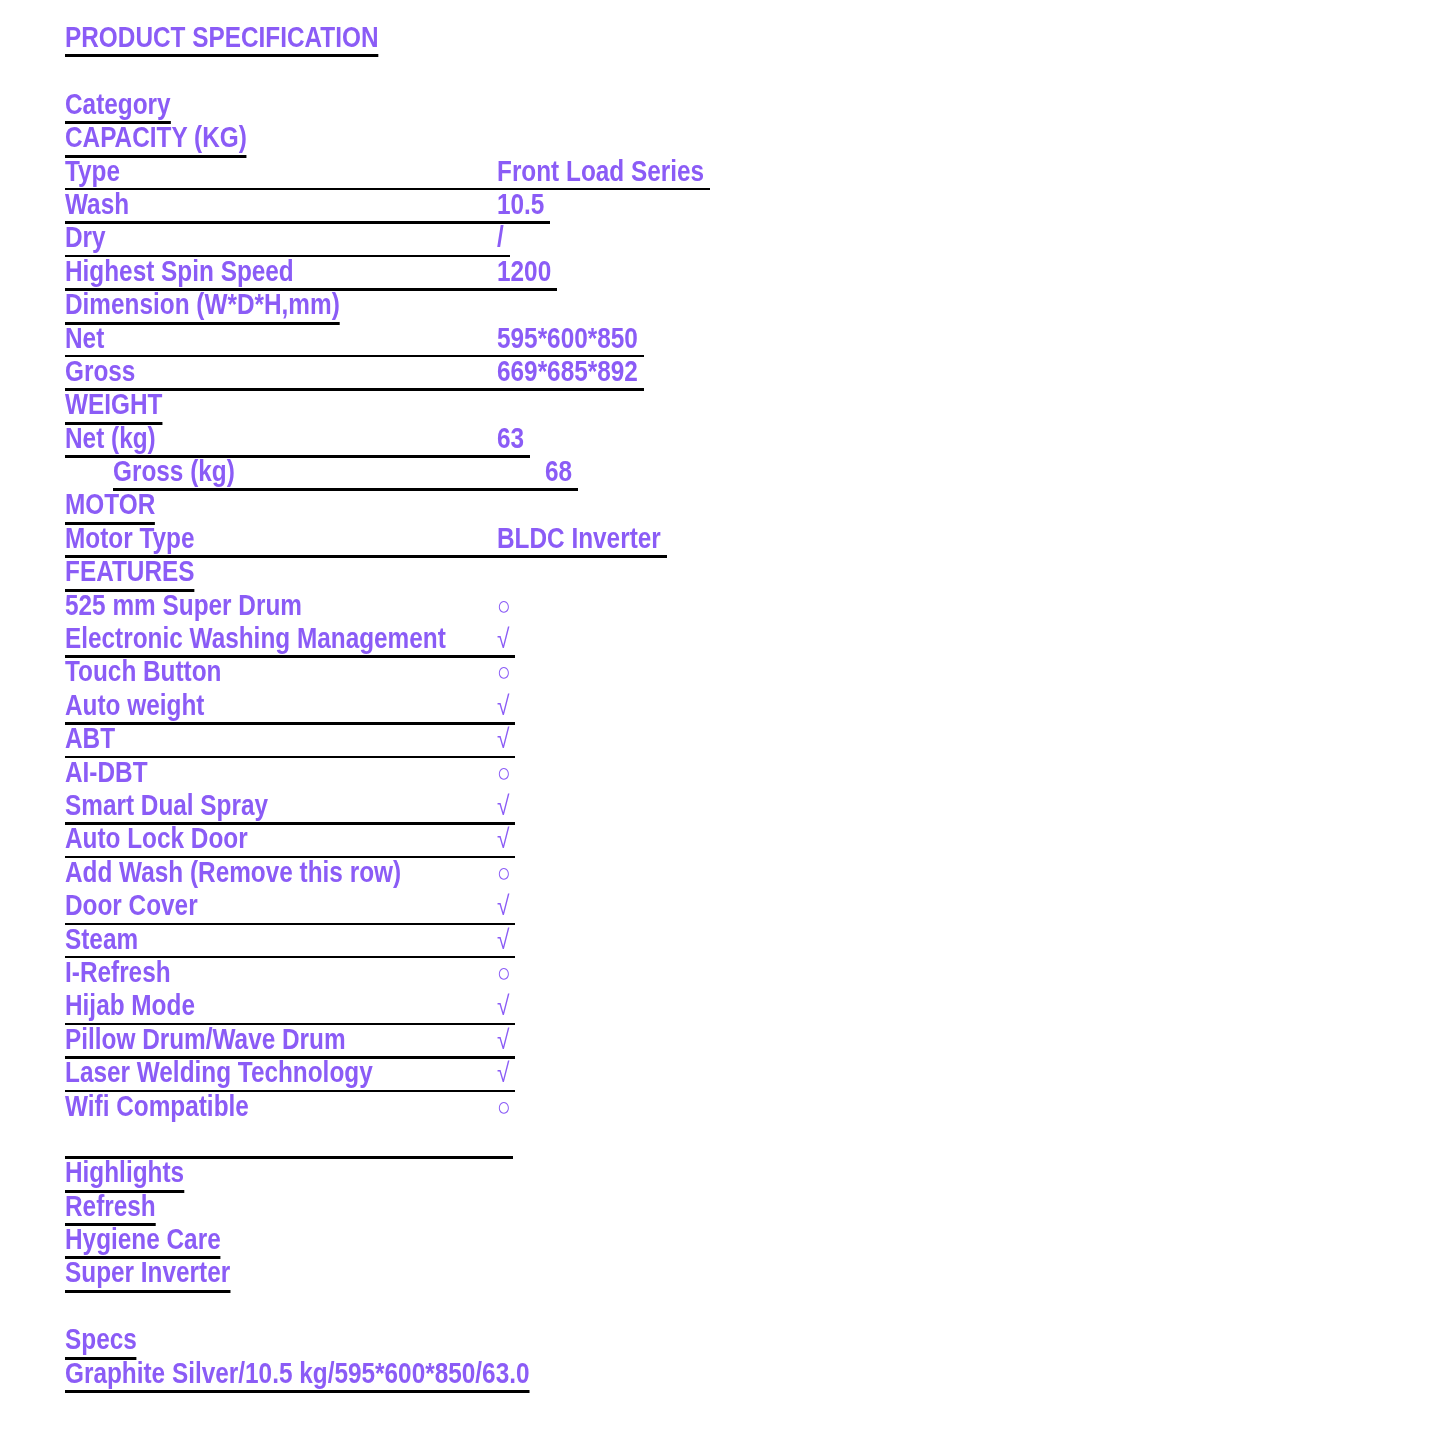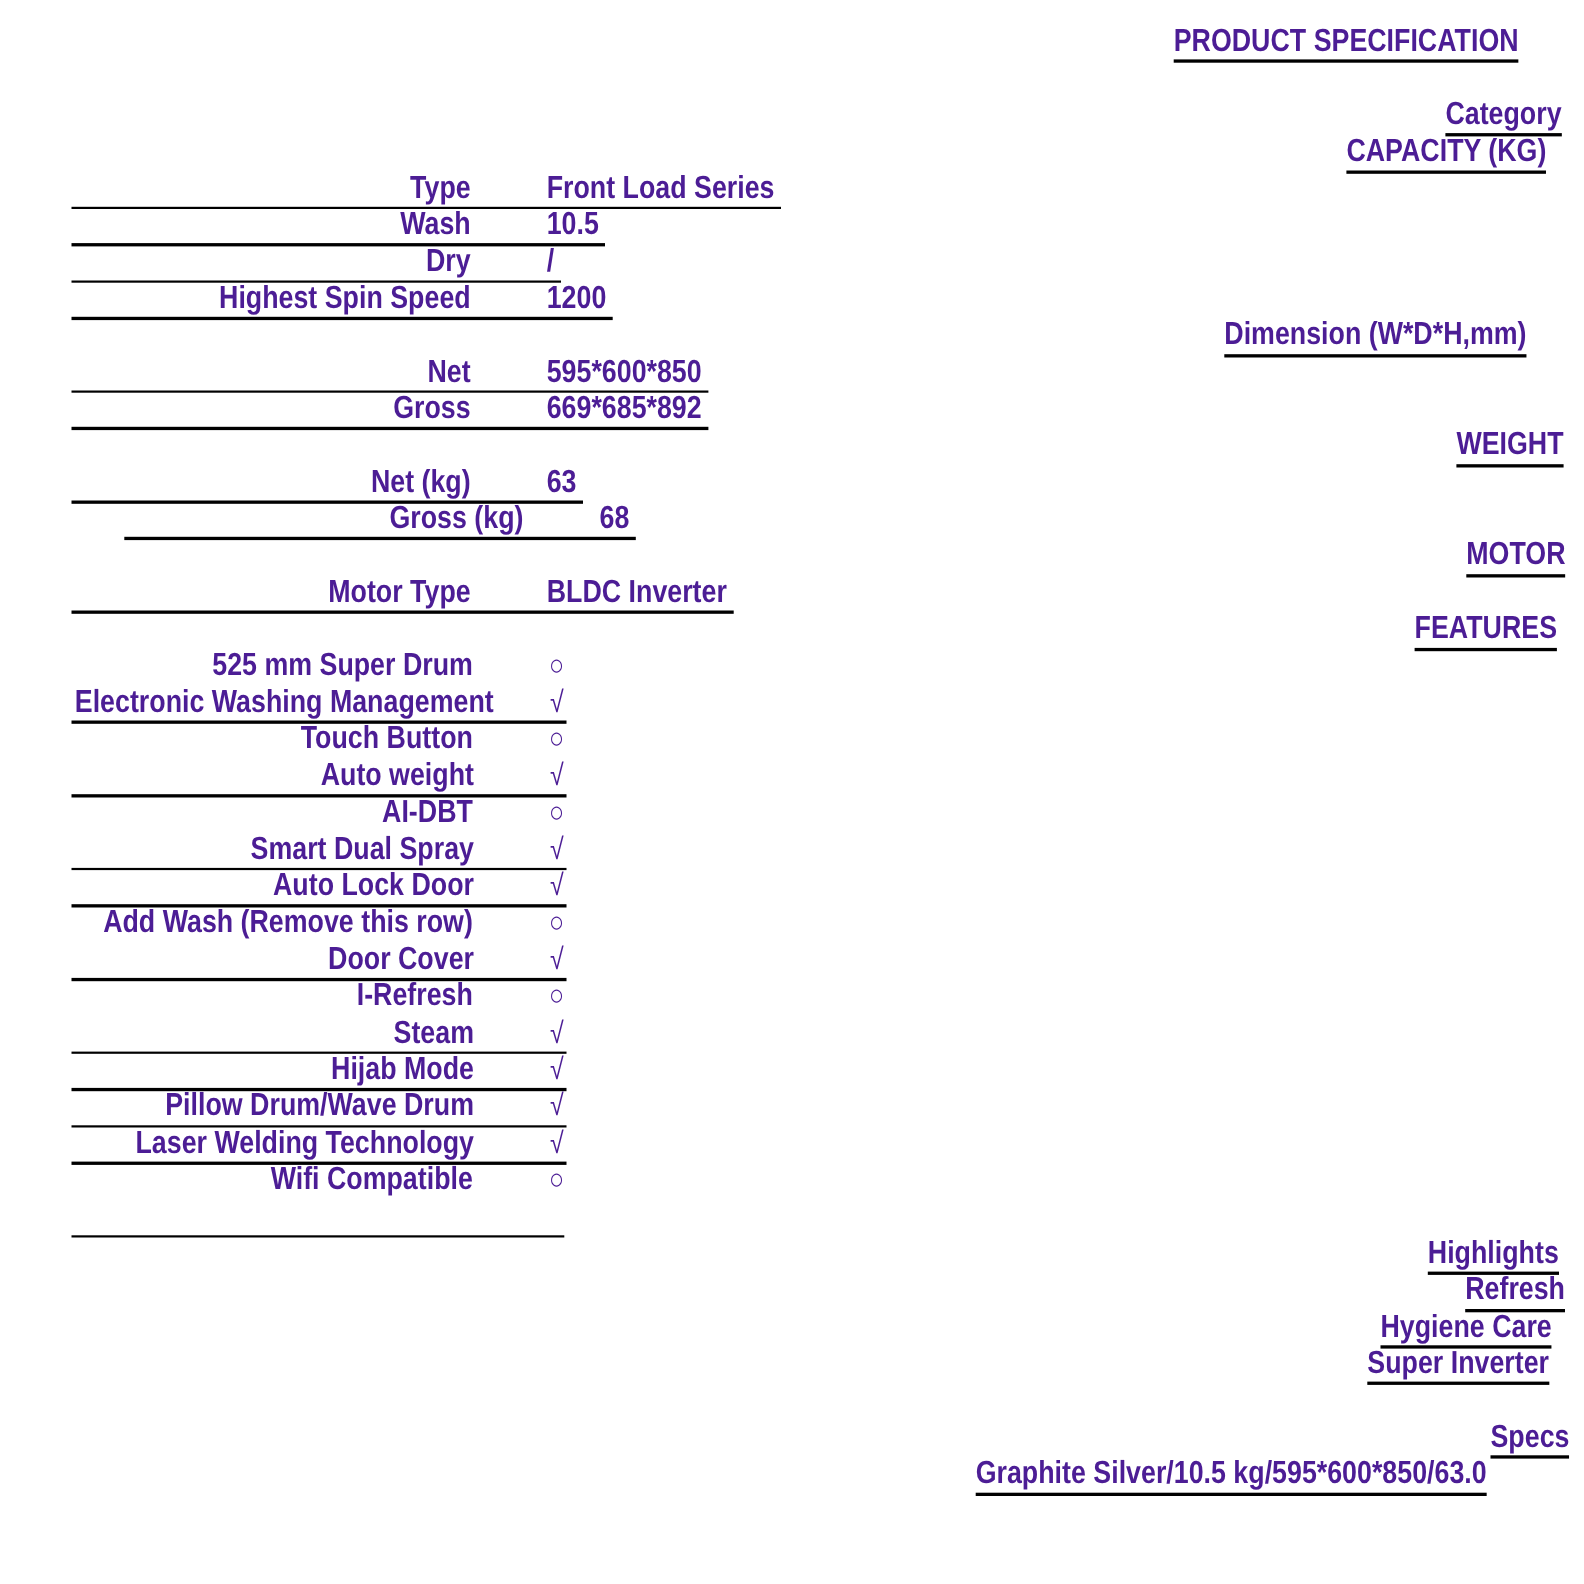--- a/index.html
+++ b/index.html
@@ -7,27 +7,26 @@
     padding: 0;
     background: #ffffff;
   }
   .doc {
     position: relative;
     width: 1440px;
     height: 1440px;
     box-sizing: border-box;
     padding: 21px 0 16px 65px;
     background: #ffffff;
-    color: #4c1d95;
+    color: #8b5cf6;
     font-family: "Liberation Sans", "DejaVu Sans", sans-serif;
     font-weight: 700;
     font-size: 29px;
     line-height: 33.4px;
     overflow: hidden;
-    text-align: right;
   }
   .line {
     position: relative;
     height: 33.4px;
     white-space: nowrap;
   }
   
   .scale {
     display: inline-block;
     transform: scaleX(0.84);
@@ -111,40 +110,43 @@
   </div>
       <div class="line feature ruled">
     <span class="lbl scale">Electronic Washing Management</span><span class="val sym scale">√</span>
   </div>
       <div class="line feature">
     <span class="lbl scale">Touch Button</span><span class="val sym scale">○</span>
   </div>
       <div class="line feature ruled">
     <span class="lbl scale">Auto weight</span><span class="val sym scale">√</span>
   </div>
+      <div class="line feature ruled">
+    <span class="lbl scale">ABT</span><span class="val sym scale">√</span>
+  </div>
       <div class="line feature">
     <span class="lbl scale">AI-DBT</span><span class="val sym scale">○</span>
   </div>
       <div class="line feature ruled">
     <span class="lbl scale">Smart Dual Spray</span><span class="val sym scale">√</span>
   </div>
       <div class="line feature ruled">
     <span class="lbl scale">Auto Lock Door</span><span class="val sym scale">√</span>
   </div>
       <div class="line feature">
     <span class="lbl scale">Add Wash (Remove this row)</span><span class="val sym scale">○</span>
   </div>
       <div class="line feature ruled">
     <span class="lbl scale">Door Cover</span><span class="val sym scale">√</span>
   </div>
+      <div class="line feature ruled">
+    <span class="lbl scale">Steam</span><span class="val sym scale">√</span>
+  </div>
       <div class="line feature">
     <span class="lbl scale">I-Refresh</span><span class="val sym scale">○</span>
-  </div>
-      <div class="line feature ruled">
-    <span class="lbl scale">Steam</span><span class="val sym scale">√</span>
   </div>
       <div class="line feature ruled">
     <span class="lbl scale">Hijab Mode</span><span class="val sym scale">√</span>
   </div>
       <div class="line feature ruled">
     <span class="lbl scale">Pillow Drum/Wave Drum</span><span class="val sym scale">√</span>
   </div>
       <div class="line feature ruled">
     <span class="lbl scale">Laser Welding Technology</span><span class="val sym scale">√</span>
   </div>

